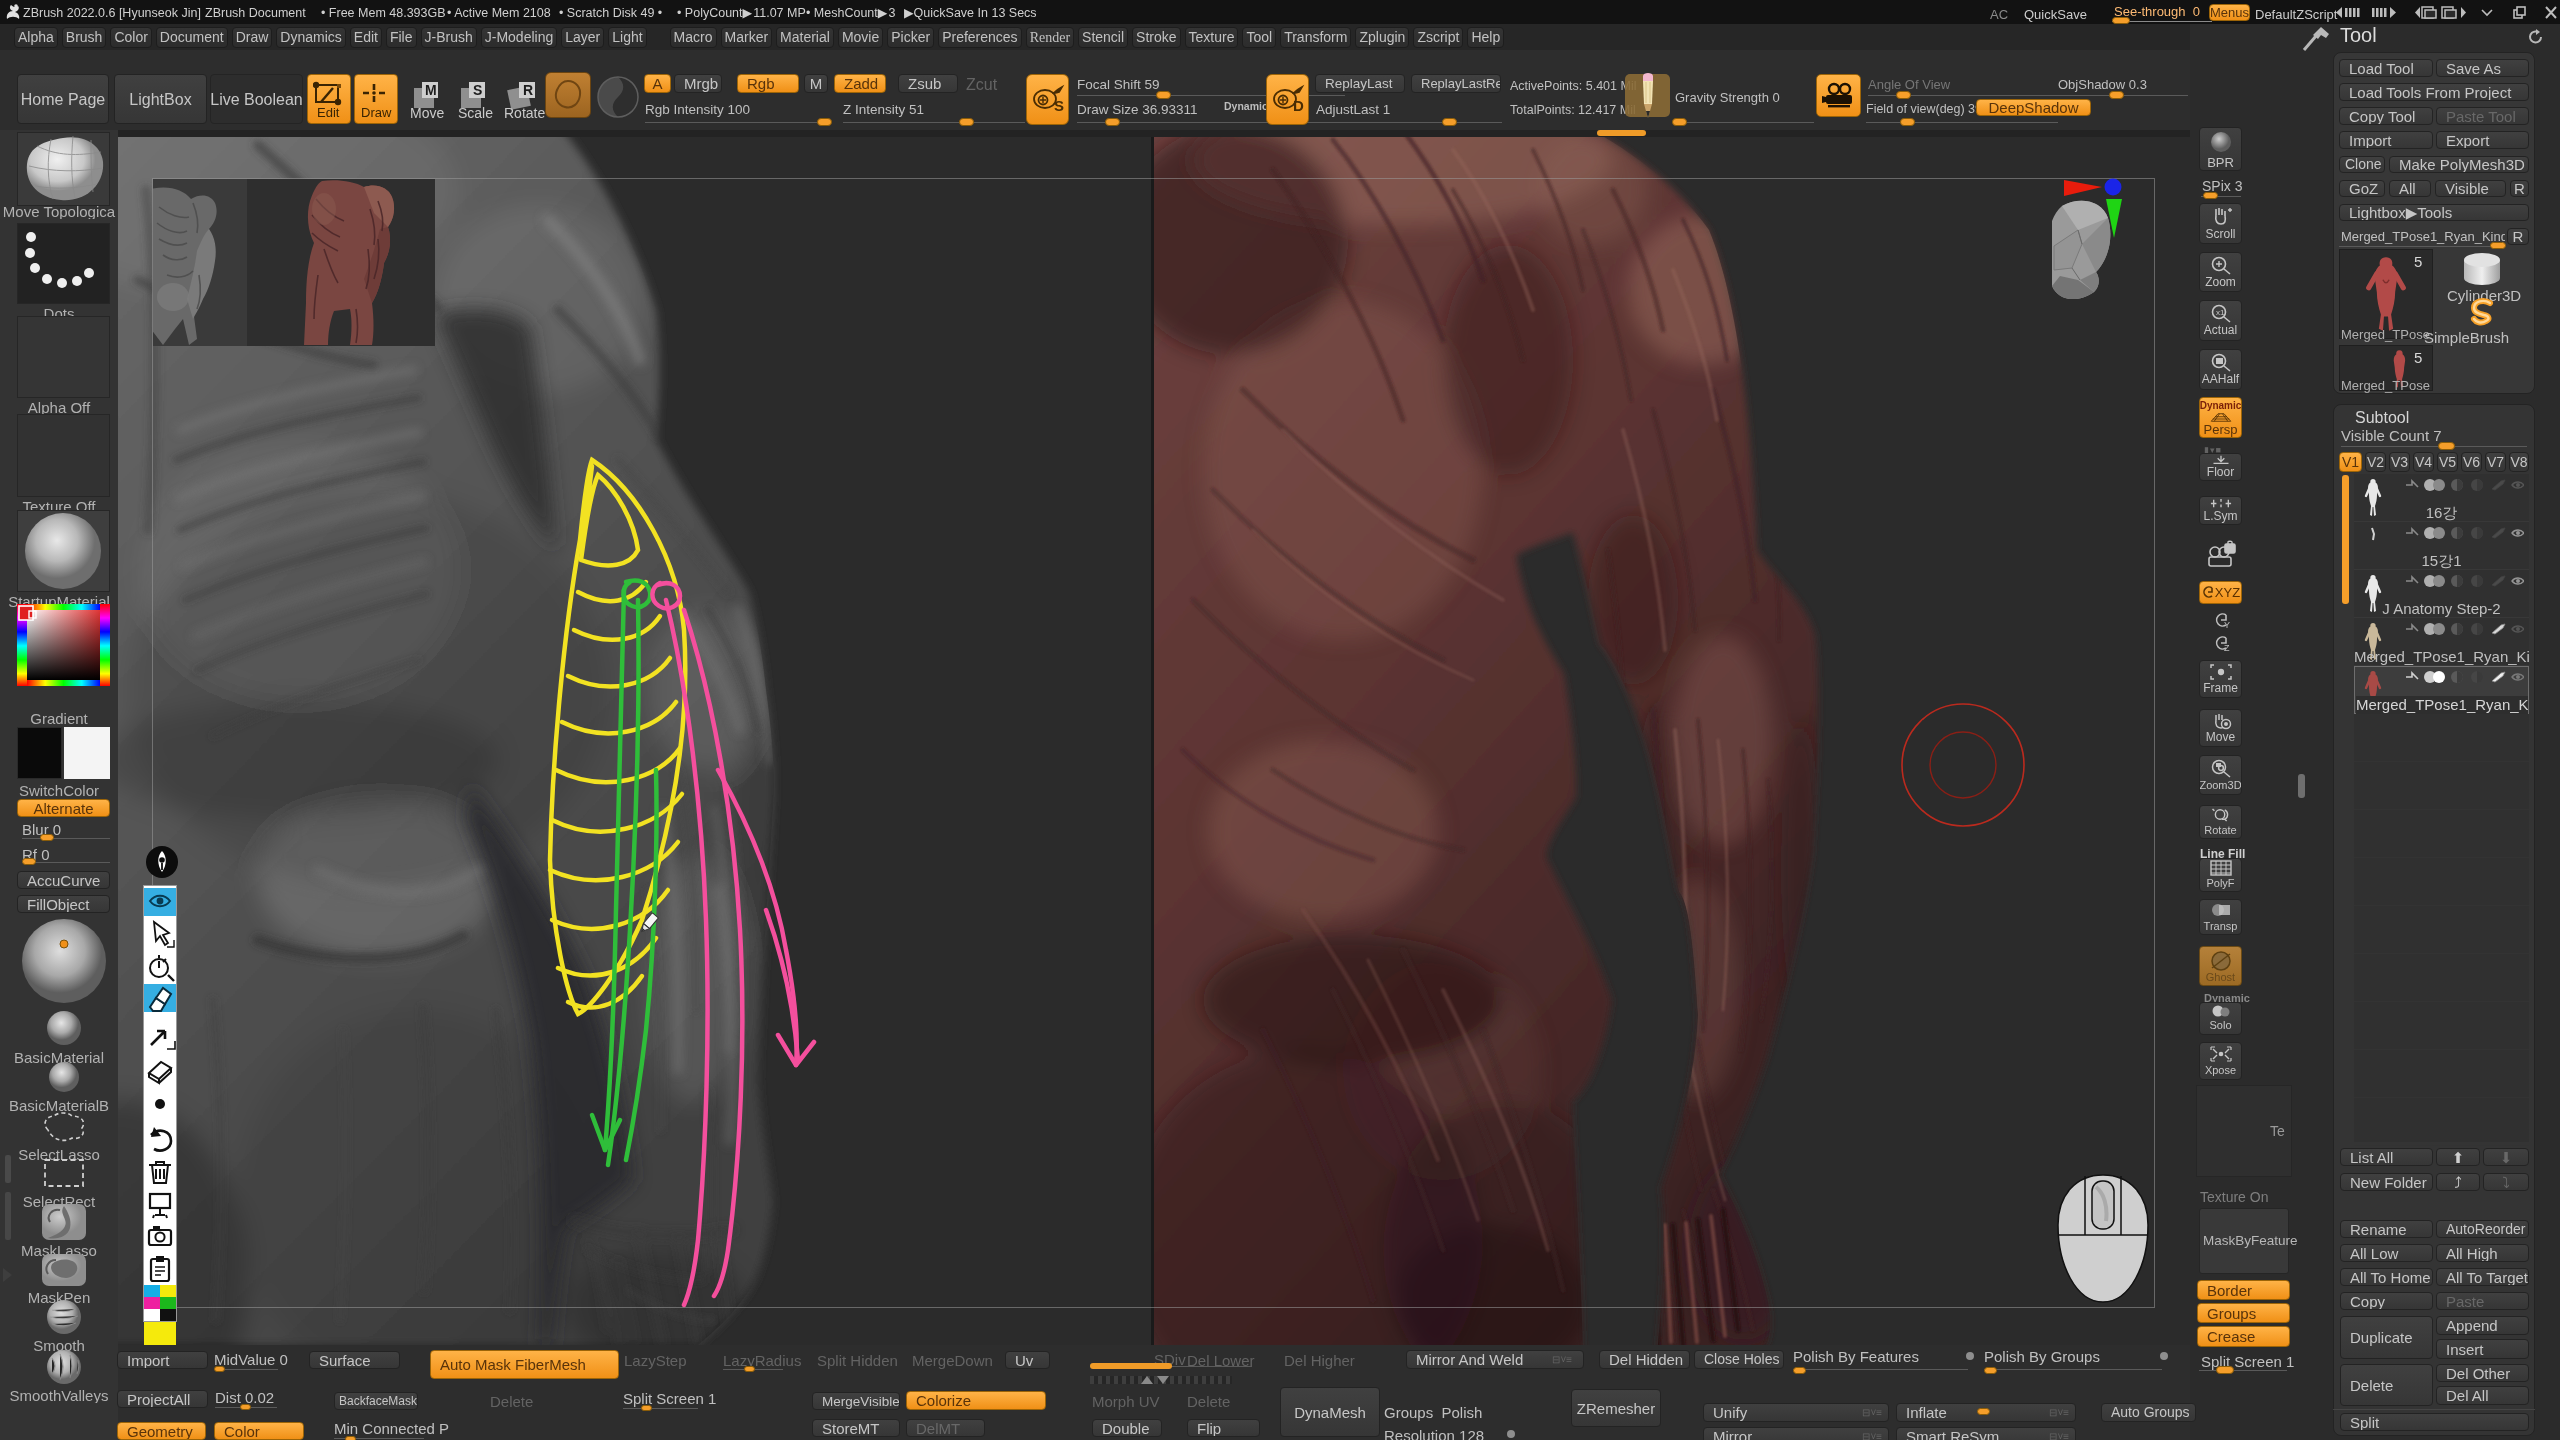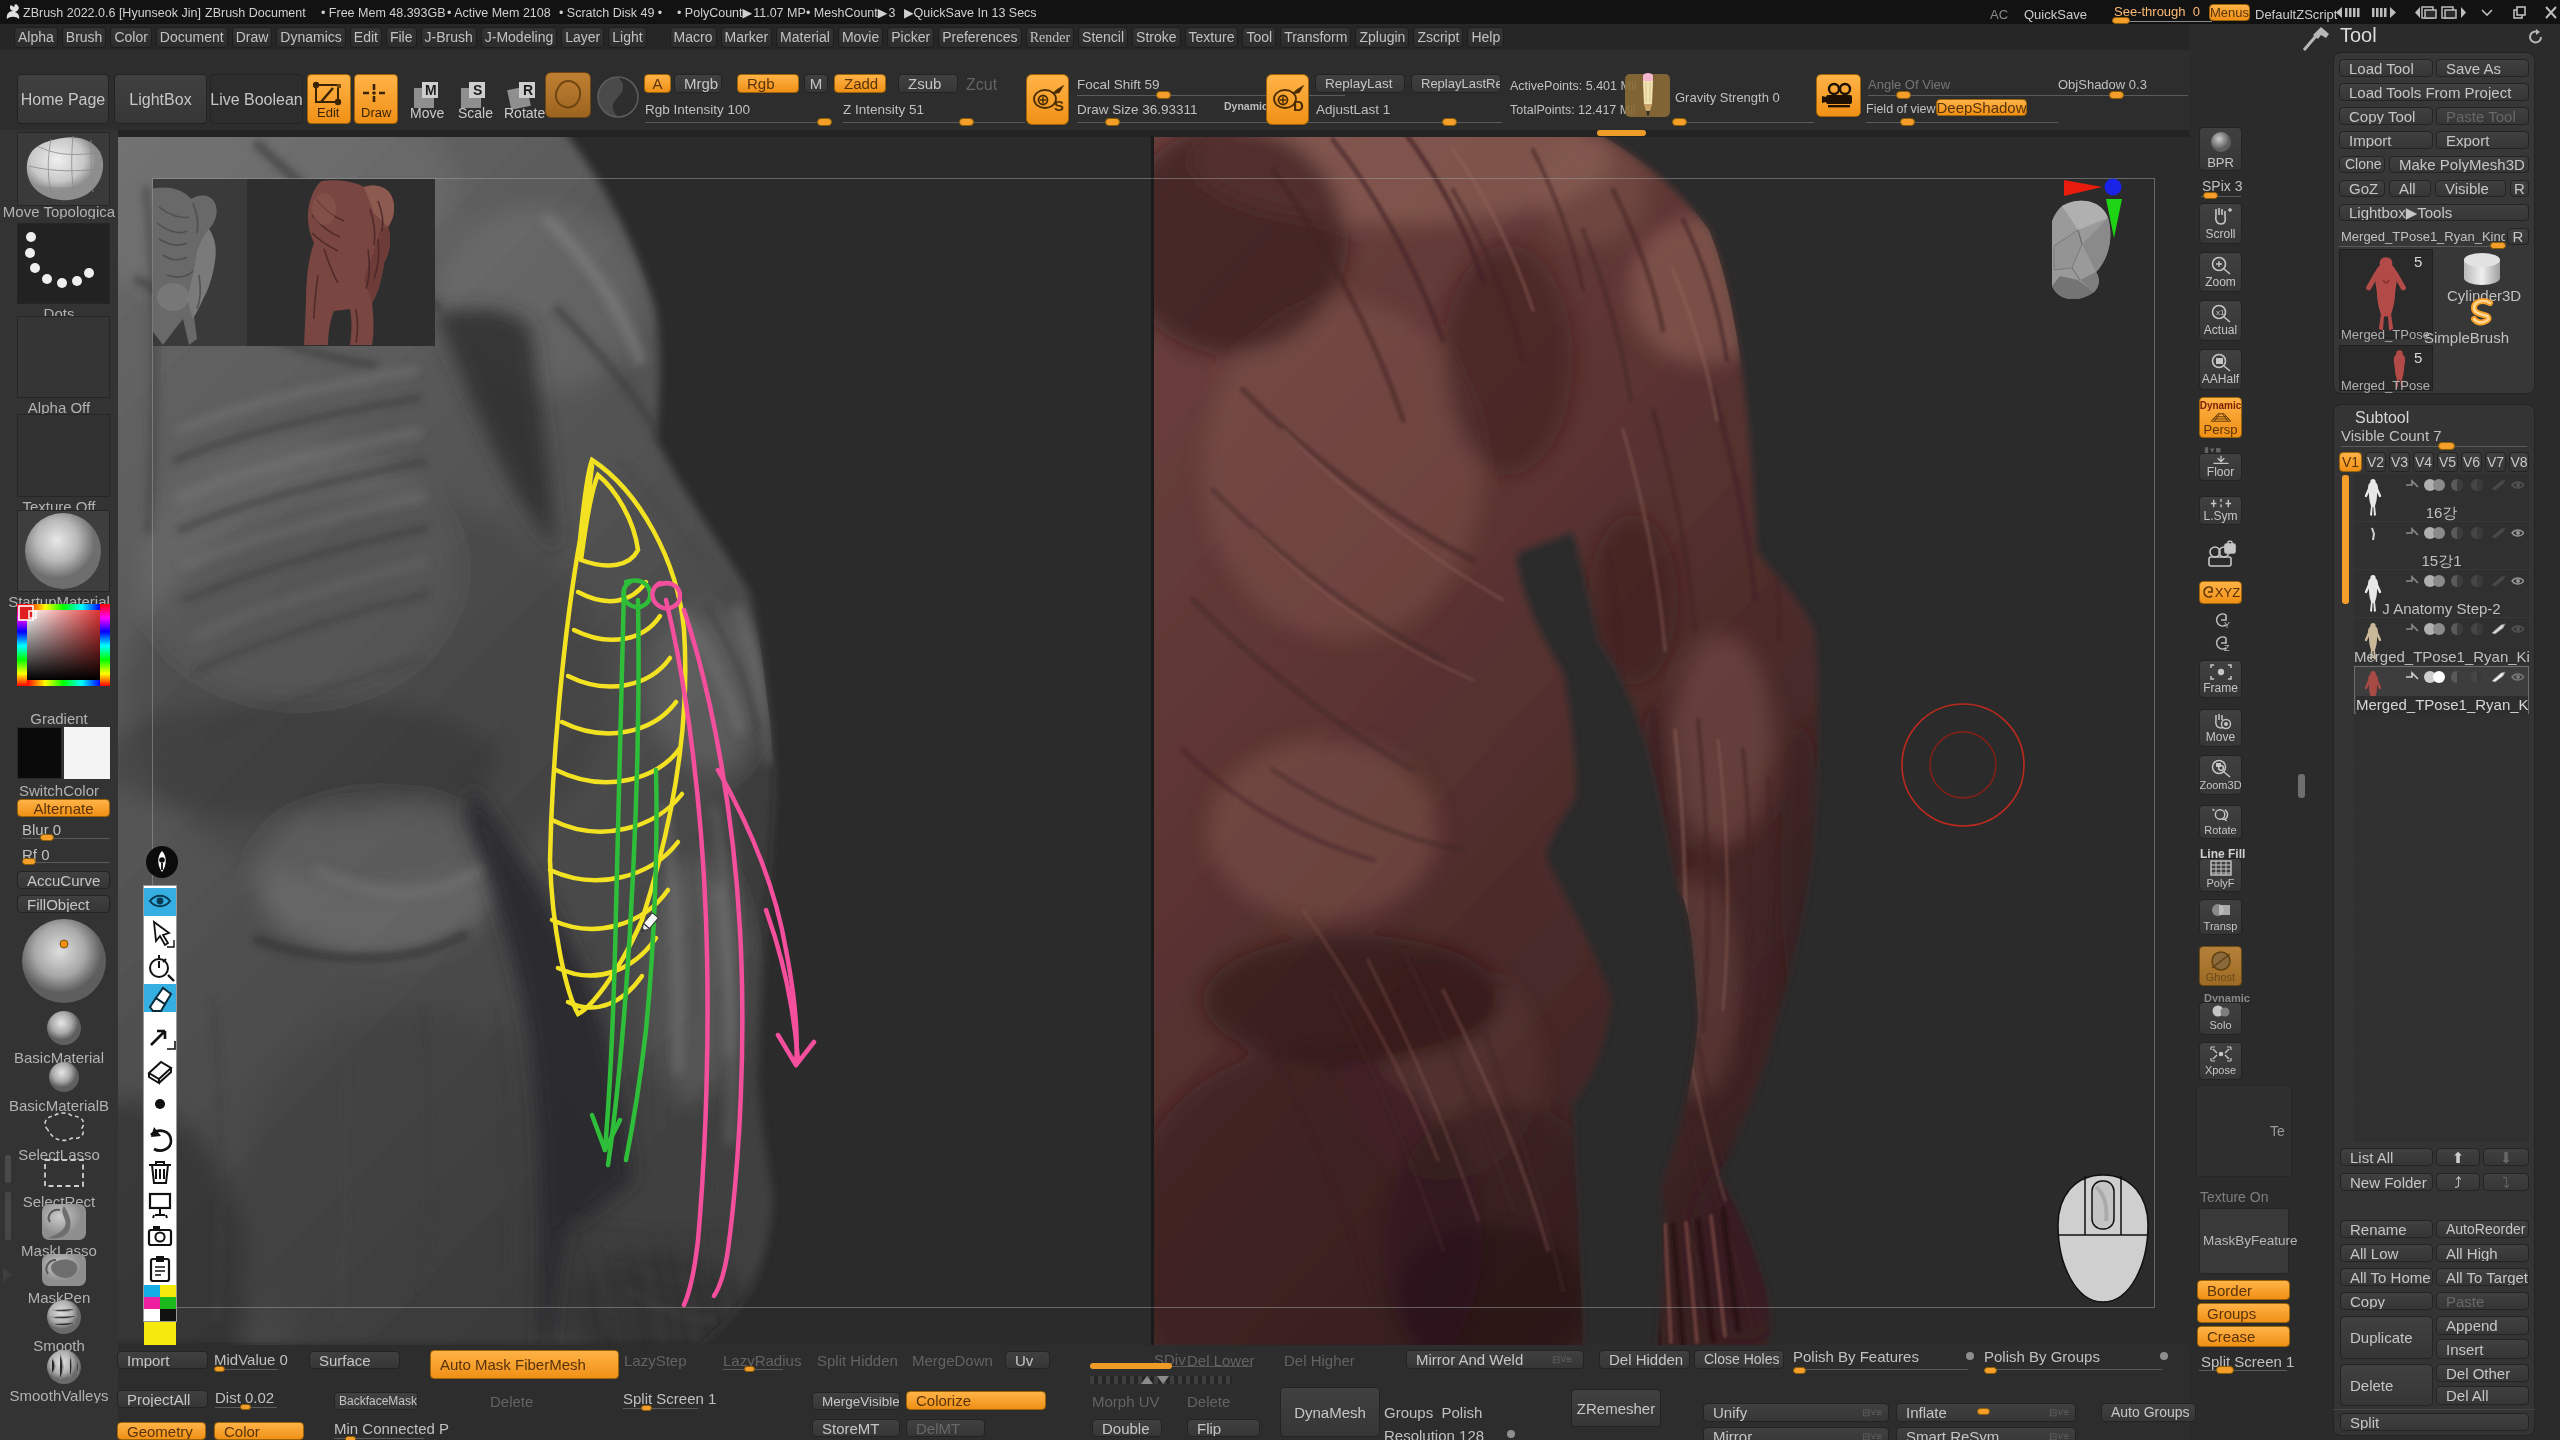--- a/index.html
+++ b/index.html
@@ -222,21 +222,21 @@
     </svg>
 <div class="lbd" style="left:1868px;top:77px;font-size:13px;color:#767676">Angle Of View</div>
 <div class="sl2" style="left:1868px;top:95px;width:190px"></div>
 <div class="sh" style="left:1896px;top:91px;width:15px;height:8px"></div>
 <div class="lb" style="left:1866px;top:102px;font-size:12.5px">Field of view(deg) 39.59775</div>
 <div class="sl2" style="left:1866px;top:122px;width:192px"></div>
 <div class="sh" style="left:1900px;top:118px;width:15px;height:8px"></div>
 <div class="lb" style="left:2058px;top:77px;font-size:13px">ObjShadow 0.3</div>
 <div class="sl2" style="left:2058px;top:95px;width:130px"></div>
 <div class="sh" style="left:2109px;top:91px;width:15px;height:8px"></div>
-<div class="ob c" style="left:1936px;top:99px;width:91px;height:17px">DeepShadow</div>
+<div class="ob c" style="left:1976px;top:99px;width:115px;height:17px">DeepShadow</div>
 
 <div class="ab" style="left:0;top:130px;width:118px;height:1310px;background:#333333"></div>
 <div class="ab" style="left:5px;top:1155px;width:6px;height:28px;background:#4a4a4a;border-radius:2px"></div>
 <div class="ab" style="left:5px;top:1192px;width:6px;height:48px;background:#474747;border-radius:2px"></div>
 <div class="ab" style="left:3px;top:1268px;width:9px;height:14px;background:#3e3e3e;clip-path:polygon(0 0,100% 50%,0 100%)"></div>
 <div class="thumb" style="left:17px;top:132px;width:93px;height:74px;background:#3a3a3a"></div>
 <svg class="ab" style="left:17px;top:132px" width="93" height="74" viewBox="0 0 93 74">
       <defs>
         <radialGradient id="mtg" cx="40%" cy="35%">
           <stop offset="0%" stop-color="#f0f0f0"></stop>

